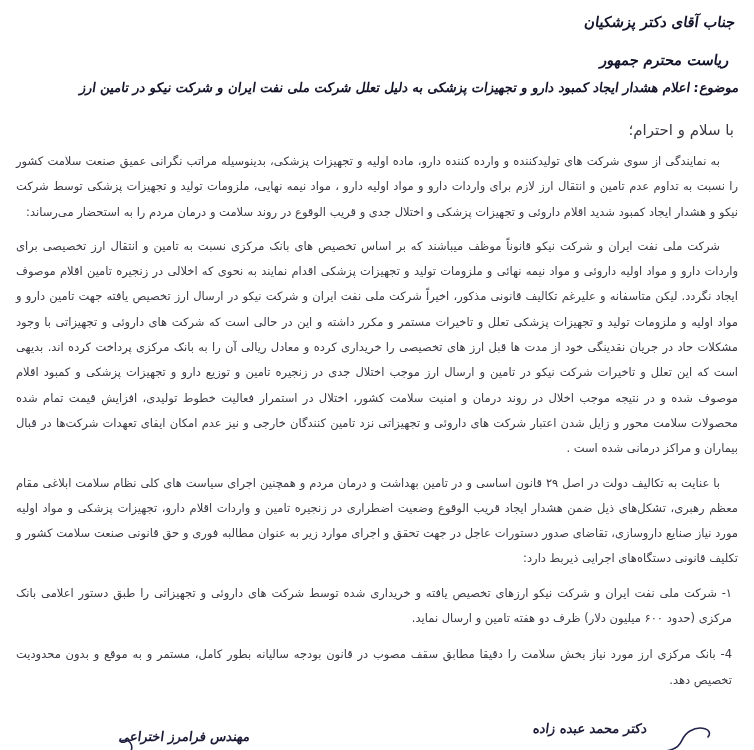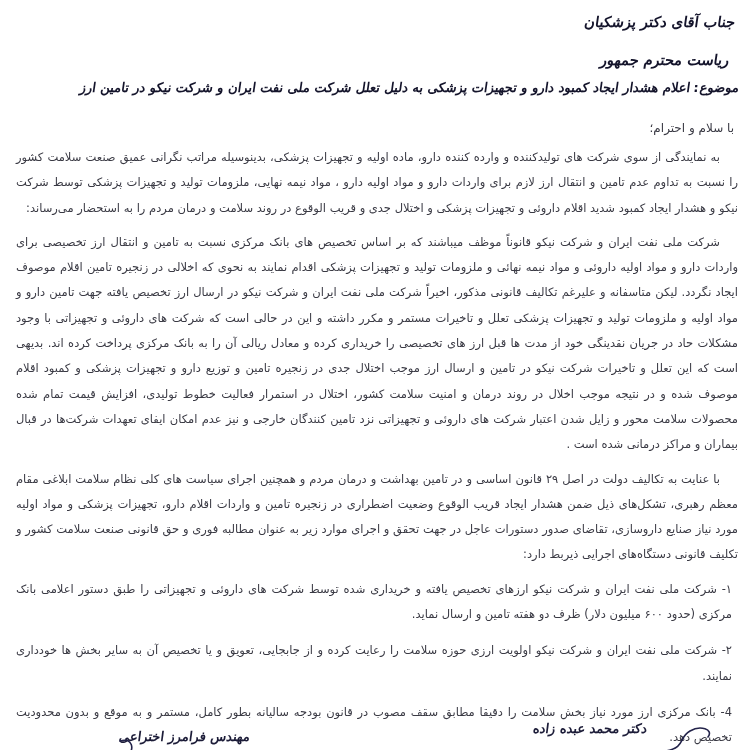--- a/index.html
+++ b/index.html
@@ -20,21 +20,21 @@
     font-weight:700;
     color:#14142b;
     letter-spacing:-0.3px;
     transform:skewX(6deg);
     transform-origin:right center;
   }
   .hdr-line1{font-size:14.5px;margin:4px 4px 0 0;text-align:right;}
   .hdr-line2{font-size:14.5px;margin:22px 10px 0 0;text-align:right;}
   .hdr-subject{font-size:13px;margin:12px 0 0 0;text-align:right;white-space:nowrap;}
   .greeting{
-    font-size:12px;
+    font-size:15px;
     margin:26px 4px 0 0;
     color:#3a3a44;
   }
   .body-text{
     margin-top:10px;
     font-size:11.5px;
     line-height:2.2;
     text-align:justify;
     color:#3a3a44;
   }
@@ -70,21 +70,20 @@
   <div class="calli hdr-subject">موضوع: اعلام هشدار ایجاد کمبود دارو و تجهیزات پزشکی به دلیل تعلل شرکت ملی نفت ایران و شرکت نیکو در تامین ارز</div>
 
   <div class="greeting">با سلام و احترام؛</div>
 
   <div class="body-text">
     <p>به نمایندگی از سوی شرکت های تولیدکننده و وارده کننده دارو، ماده اولیه و تجهیزات پزشکی، بدینوسیله مراتب نگرانی عمیق صنعت سلامت کشور را نسبت به تداوم عدم تامین و انتقال ارز لازم برای واردات دارو و مواد اولیه دارو ، مواد نیمه نهایی، ملزومات تولید و تجهیزات پزشکی توسط شرکت نیکو و هشدار ایجاد کمبود شدید اقلام داروئی و تجهیزات پزشکی و اختلال جدی و قریب الوقوع در روند سلامت و درمان مردم را به استحضار می‌رساند:</p>
     <p>شرکت ملی نفت ایران و شرکت نیکو قانوناً موظف میباشند که بر اساس تخصیص های بانک مرکزی نسبت به تامین و انتقال ارز تخصیصی برای واردات دارو و مواد اولیه داروئی و مواد نیمه نهائی و ملزومات تولید و تجهیزات پزشکی اقدام نمایند به نحوی که اخلالی در زنجیره تامین اقلام موصوف ایجاد نگردد. لیکن متاسفانه و علیرغم تکالیف قانونی مذکور، اخیراً شرکت ملی نفت ایران و شرکت نیکو در ارسال ارز تخصیص یافته جهت تامین دارو و مواد اولیه و ملزومات تولید و تجهیزات پزشکی تعلل و تاخیرات مستمر و مکرر داشته و این در حالی است که شرکت های داروئی و تجهیزاتی با وجود مشکلات حاد در جریان نقدینگی خود از مدت ها قبل ارز های تخصیصی را خریداری کرده و معادل ریالی آن را به بانک مرکزی پرداخت کرده اند. بدیهی است که این تعلل و تاخیرات شرکت نیکو در تامین و ارسال ارز موجب اختلال جدی در زنجیره تامین و توزیع دارو و تجهیزات پزشکی و کمبود اقلام موصوف شده و در نتیجه موجب اخلال در روند درمان و امنیت سلامت کشور، اختلال در استمرار فعالیت خطوط تولیدی، افزایش قیمت تمام شده محصولات سلامت محور و زایل شدن اعتبار شرکت های داروئی و تجهیزاتی نزد تامین کنندگان خارجی و نیز عدم امکان ایفای تعهدات شرکت‌ها در قبال بیماران و مراکز درمانی شده است .</p>
     <p>با عنایت به تکالیف دولت در اصل ۲۹ قانون اساسی و در تامین بهداشت و درمان مردم و همچنین اجرای سیاست های کلی نظام سلامت ابلاغی مقام معظم رهبری، تشکل‌های ذیل ضمن هشدار ایجاد قریب الوقوع وضعیت اضطراری در زنجیره تامین و واردات اقلام دارو، تجهیزات پزشکی و مواد اولیه مورد نیاز صنایع داروسازی، تقاضای صدور دستورات عاجل در جهت تحقق و اجرای موارد زیر به عنوان مطالبه فوری و حق قانونی صنعت سلامت کشور و تکلیف قانونی دستگاه‌های اجرایی ذیربط دارد:</p>
     <ul class="req-list">
       <li>۱-  شرکت ملی نفت ایران و شرکت نیکو ارزهای تخصیص یافته و خریداری شده توسط شرکت های داروئی و تجهیزاتی را طبق دستور اعلامی بانک مرکزی (حدود ۶۰۰ میلیون دلار) ظرف دو هفته تامین و ارسال نماید.</li>
-      <li>۲-  شرکت ملی نفت ایران و شرکت نیکو اولویت ارزی حوزه سلامت را رعایت کرده و از جابجایی، تعویق و یا تخصیص آن به سایر بخش ها خودداری نمایند.</li>
       <li>4-  بانک مرکزی ارز مورد نیاز بخش سلامت را دقیقا مطابق سقف مصوب در قانون بودجه سالیانه بطور کامل، مستمر و به موقع و بدون محدودیت تخصیص دهد.</li>
     </ul>
 
   </div>
 
   <div class="signatures">
 
     <div class="sig sig-right">
       <div class="sig-name">دکتر محمد عبده زاده</div>
       <svg class="flourish fl-right" width="260" height="50" viewBox="0 0 260 50">

